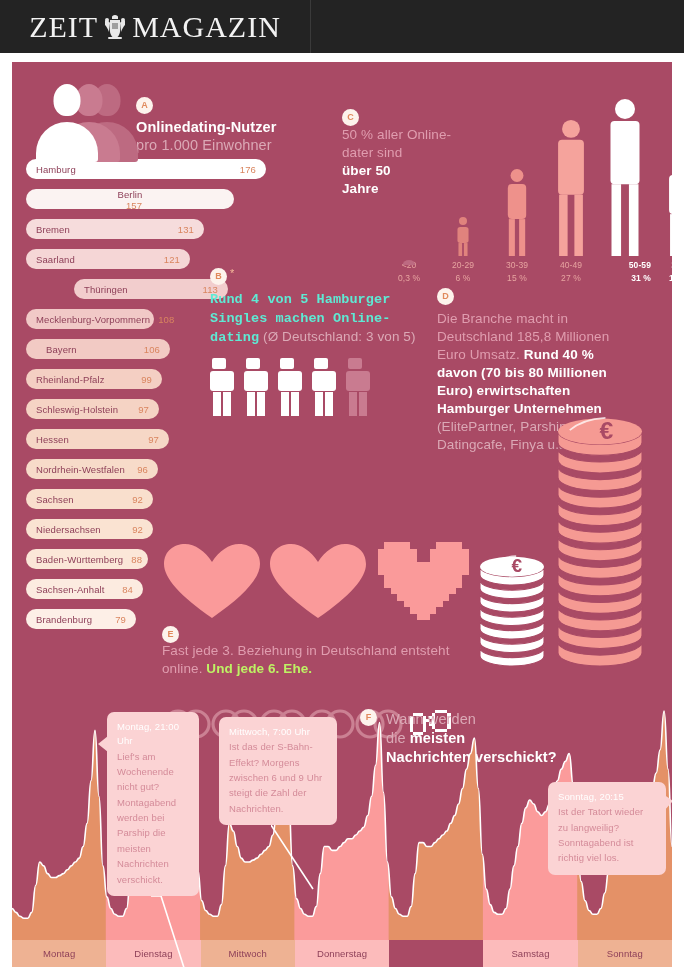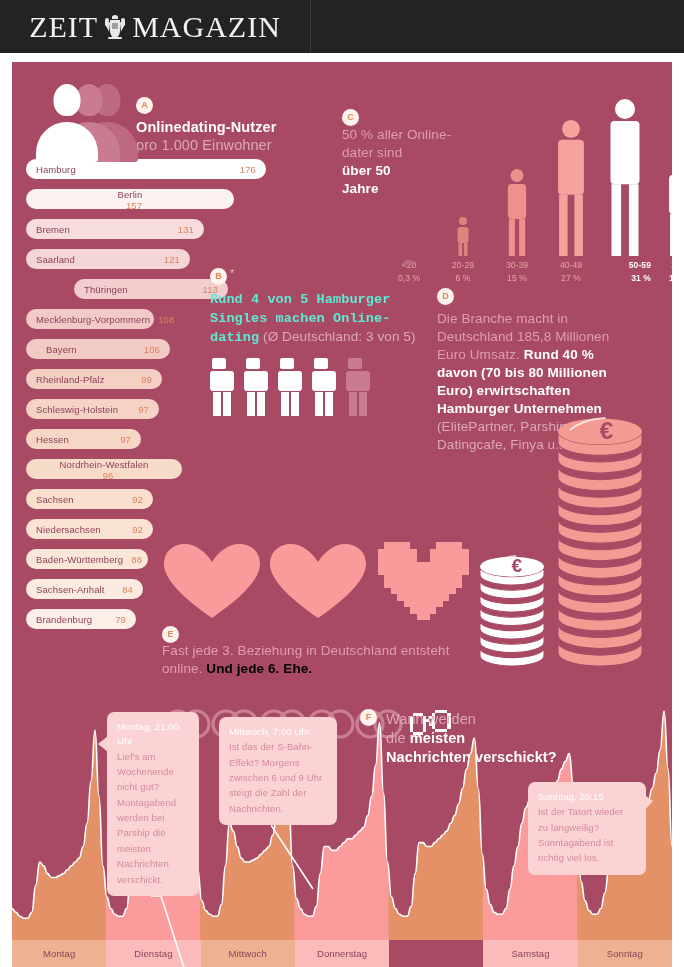--- a/index.html
+++ b/index.html
@@ -110,21 +110,21 @@
   .secD-text .tiny { color:#dba9b6; }
   .coins { position:absolute; left:0; top:0; width:660px; height:905px; pointer-events:none; }
 
   
   .secE { position:absolute; left:150px; top:480px; width:320px; }
   .hearts { position:relative; height:78px; }
   .heart { position:absolute; top:0; }
   .secE-badge { position:absolute; left:0; top:84px; }
   .secE-text { position:absolute; left:0; top:100px; width:290px; font-size:13.5px; line-height:1.36; letter-spacing:.1px; }
   .secE-text .muted { color:#e09daf; }
-  .secE-text .strong { color:#000000; font-weight:bold; }
+  .secE-text .strong { color:#bef264; font-weight:bold; }
   .rings { position:absolute; left:0; top:165px; width:310px; height:36px; }
   .ringpair { position:absolute; top:0; }
 
   
   .chartzone { position:absolute; left:0; bottom:0; width:660px; height:260px; }
   .chartsvg { position:absolute; left:0; bottom:27px; width:660px; height:233px; display:block; }
   .daybar { position:absolute; left:0; bottom:0; width:660px; height:27px; display:flex; }
   .daycell { display:flex; align-items:center; justify-content:center; font-size:9.5px; color:#8e4059; letter-spacing:.1px; }
 
   .secF { position:absolute; left:348px; top:645px; width:240px; }
@@ -240,27 +240,27 @@
           <span class="bval">99</span>
         </div>
       </div>
       <div class="barrow">
         <div class="bar" style="width: 133px; background: rgb(245, 211, 196);">
           <span class="bname">Schleswig-Holstein</span>
           <span class="bval">97</span>
         </div>
       </div>
       <div class="barrow">
-        <div class="bar" style="width: 115px; background: rgb(246, 215, 198);">
+        <div class="bar" style="width: 143px; background: rgb(246, 215, 198);">
           <span class="bname">Hessen</span>
           <span class="bval">97</span>
         </div>
       </div>
       <div class="barrow">
-        <div class="bar" style="width: 156px; background: rgb(247, 219, 201); flex-direction: column;">
+        <div class="bar" style="width: 132px; background: rgb(247, 219, 201);">
           <span class="bname">Nordrhein-Westfalen</span>
           <span class="bval">96</span>
         </div>
       </div>
       <div class="barrow">
         <div class="bar" style="width: 127px; background: rgb(249, 223, 205);">
           <span class="bname">Sachsen</span>
           <span class="bval">92</span>
         </div>
       </div>
@@ -612,21 +612,21 @@
 
   <div class="bubble" style="left:207px; top:655px; width:118px;">
     <div class="bub-title">Mittwoch, 7:00 Uhr</div>
     <div class="bub-body">Ist das der S-Bahn-Effekt? Morgens zwischen 6 und 9 Uhr steigt die Zahl der Nachrichten.</div>
     <svg style="position:absolute; left:52px; top:100%" width="44" height="66" viewBox="0 0 44 66">
       <path d="M0 0 L42 64" stroke="#ffffff" stroke-width="1.6" fill="none"></path>
       <path d="M0 0 L12 0 L42 64 z" fill="#fbd3d4" opacity="0"></path>
     </svg>
   </div>
 
-  <div class="bubble" style="left:516px; top:720px; width:118px;">
+  <div class="bubble" style="left:536px; top:720px; width:118px;">
     <div class="bub-title">Sonntag, 20:15</div>
     <div class="bub-body">Ist der Tatort wieder zu langweilig? Sonntagabend ist  richtig viel los.</div>
     <svg style="position:absolute; right:-7px; top:12px" width="10" height="18" viewBox="0 0 10 18">
       <path d="M0 0 L10 7 L0 18z" fill="#fbd3d4"></path>
     </svg>
   </div>
 
 </div>
 
 </body></html>

